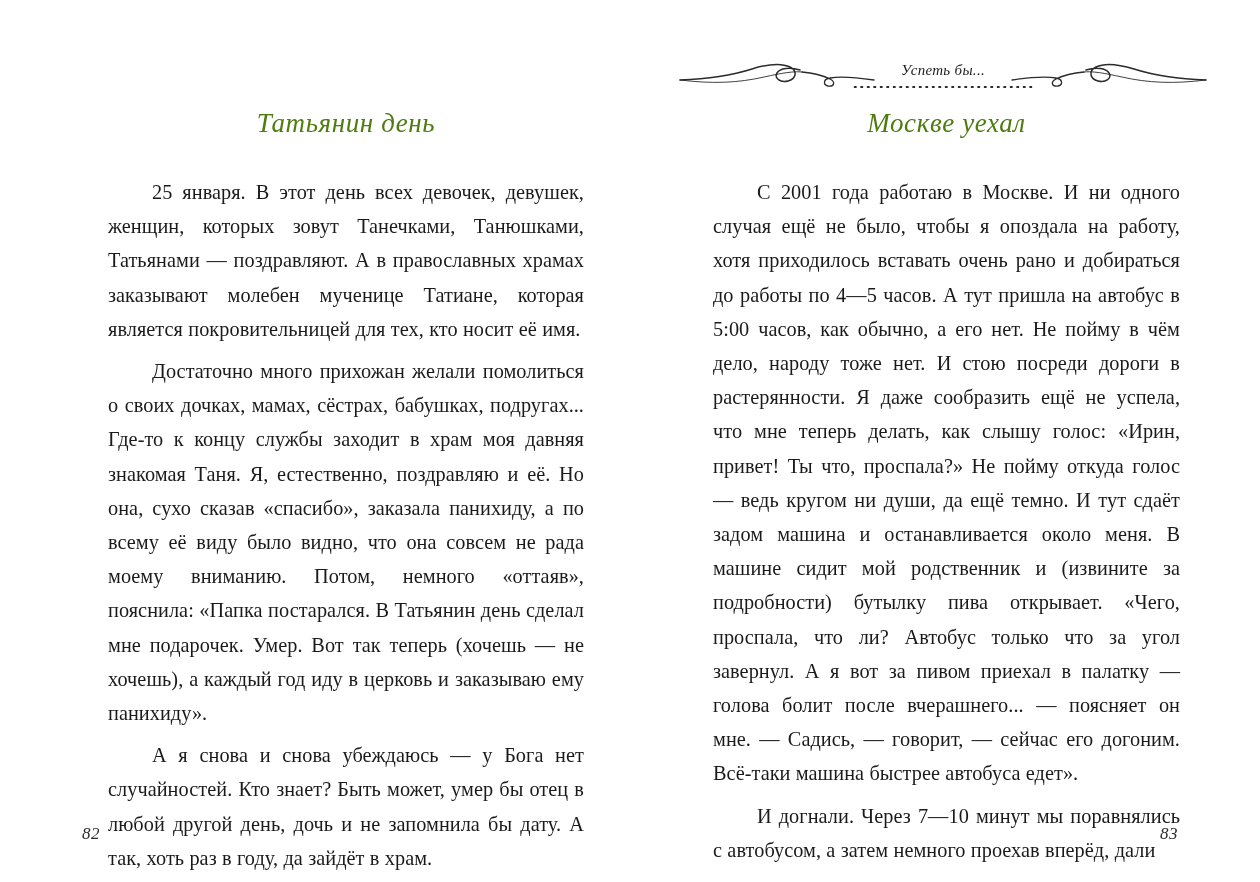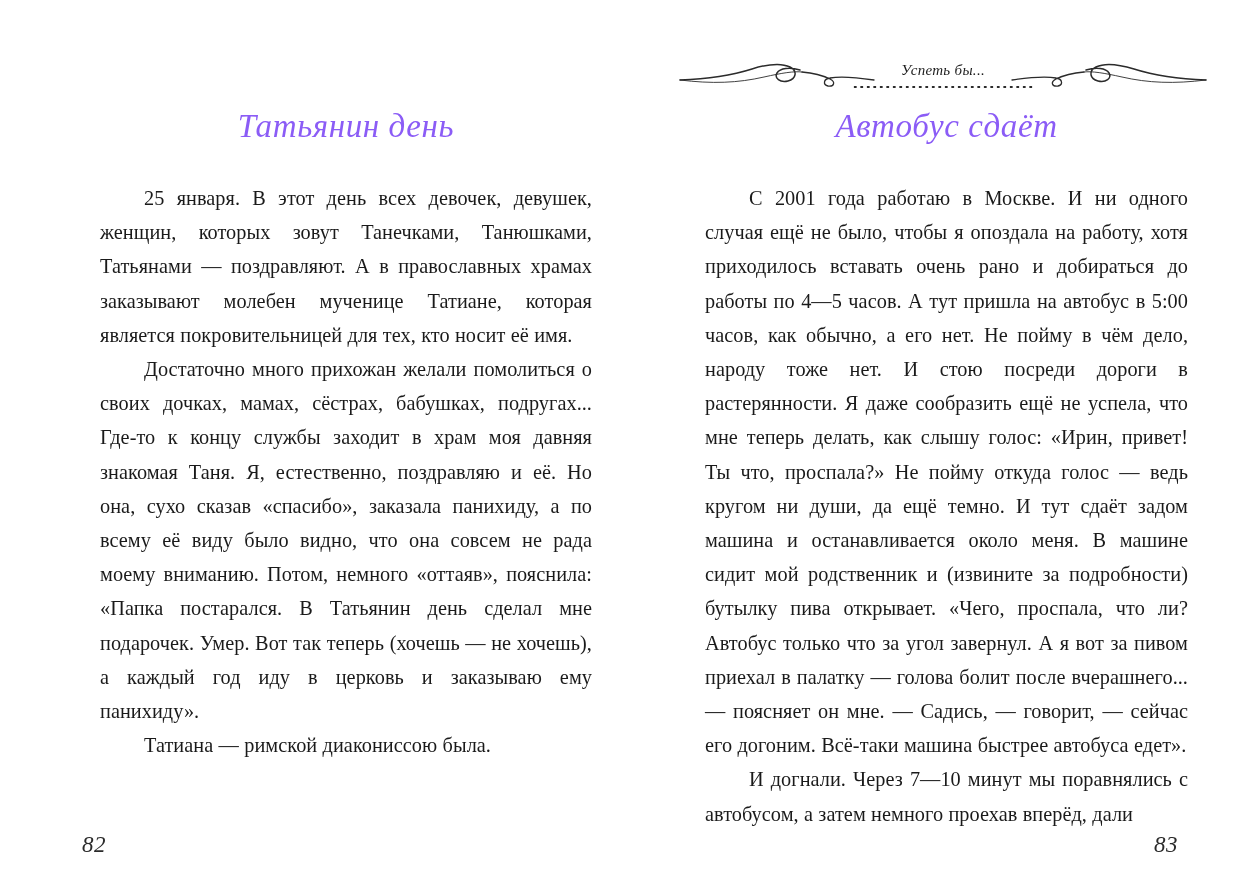--- a/index.html
+++ b/index.html
@@ -73,69 +73,70 @@
     background-size: 6.5px 4px;
     background-repeat: repeat-x;
     background-position: 0 50%;
   }
 
   
   .chapter-title {
     text-align: center;
     font-style: italic;
     font-weight: 400;
-    font-size: 33px;
+    font-size: 27px;
     letter-spacing: 0.6px;
     margin: 0;
-    color: #8b5cf6;
+    color: #4d7c0f;
     font-family: "Liberation Serif", "DejaVu Serif", serif;
   }
 
   
   .body-copy p {
-    margin: 0;
+    margin: 8px;
     text-align: justify;
     text-align-last: left;
     text-indent: 44px;
     font-size: 20.3px;
     line-height: 34.2px;
     letter-spacing: 0.05px;
     word-spacing: 0.2px;
     hyphens: manual;
   }
   .body-copy p.verse {
     text-align: left;
     text-align-last: left;
   }
 
   
   .folio {
     position: absolute;
-    bottom: 24px;
+    bottom: 38px;
     font-style: italic;
-    font-size: 23px;
+    font-size: 17px;
     color: #2a2a2a;
     letter-spacing: 0.5px;
   }
   .folio-left  { left: 82px; }
   .folio-right { right: 82px; margin-top: 36px; }
 </style>
 </head>
 <body>
 
 <div class="page-spread">
 
   <div class="page page-left">
 
     <div class="textblock" style="top: 108px;">
       <h1 class="chapter-title">Татьянин день</h1>
 
       <div class="body-copy" style="margin-top: 36px;">
         <p>25 января. В этот день всех девочек, девушек, женщин, которых зовут Танечками, Танюшками, Татьянами — поздравляют. А в православных храмах заказывают молебен мученице Татиане, которая является покровительницей для тех, кто носит её имя.</p>
         <p>Достаточно много прихожан желали помолиться о своих дочках, мамах, сёстрах, бабушках, подругах... Где-то к концу службы заходит в храм  моя давняя знакомая Таня. Я, естественно, поздравляю и её. Но она, сухо сказав «спасибо», заказала панихиду, а по всему её виду было видно, что она совсем не рада моему вниманию. Потом, немного «оттаяв», пояснила: «Папка постарался. В Татьянин день сделал мне подарочек. Умер. Вот так теперь (хочешь — не хочешь), а каждый год иду в церковь и заказываю ему панихиду».</p>
+        <p>А я снова и снова убеждаюсь — у Бога нет случайностей. Кто знает? Быть может, умер бы отец в любой другой день, дочь и не запомнила бы дату. А так, хоть раз в году, да зайдёт в храм.</p>
         <p class="verse">Татиана — римской диакониссою была.</p>
 
       </div>
     </div>
 
     <div class="folio folio-left">82</div>
   </div>
 
   <div class="page page-right">
 
@@ -159,21 +160,21 @@
           </g>
         </svg>
       </span>
 
       <div class="runhead-title">Успеть бы...</div>
 
       <div class="runhead-dots"></div>
     </div>
 
     <div class="textblock" style="top: 108px;">
-      <h1 class="chapter-title">Автобус сдаёт</h1>
+      <h1 class="chapter-title">Москве уехал</h1>
 
       <div class="body-copy" style="margin-top: 36px;">
         <p>С 2001 года работаю в Москве. И ни одного случая ещё не было, чтобы я опоздала на работу, хотя приходилось вставать очень рано и добираться до работы по 4—5 часов. А тут пришла на автобус в 5:00 часов, как обычно, а его нет. Не пойму в чём дело, народу тоже нет. И стою посреди дороги в растерянности. Я даже сообразить ещё не успела, что мне теперь делать, как слышу голос: «Ирин, привет! Ты что, проспала?» Не пойму откуда голос — ведь кругом ни души, да ещё темно. И тут сдаёт задом машина и останавливается около меня. В машине сидит мой родственник и (извините за подробности) бутылку пива открывает. «Чего, проспала, что ли? Автобус только что за угол завернул. А я вот за пивом приехал в палатку — голова болит после вчерашнего... — поясняет он мне. — Садись, — говорит, — сейчас его догоним. Всё-таки машина быстрее автобуса едет».</p>
         <p>И догнали. Через 7—10 минут мы поравнялись с автобусом, а затем немного проехав вперёд, дали</p>
       </div>
     </div>
 
     <div class="folio folio-right">83</div>
   </div>
 

